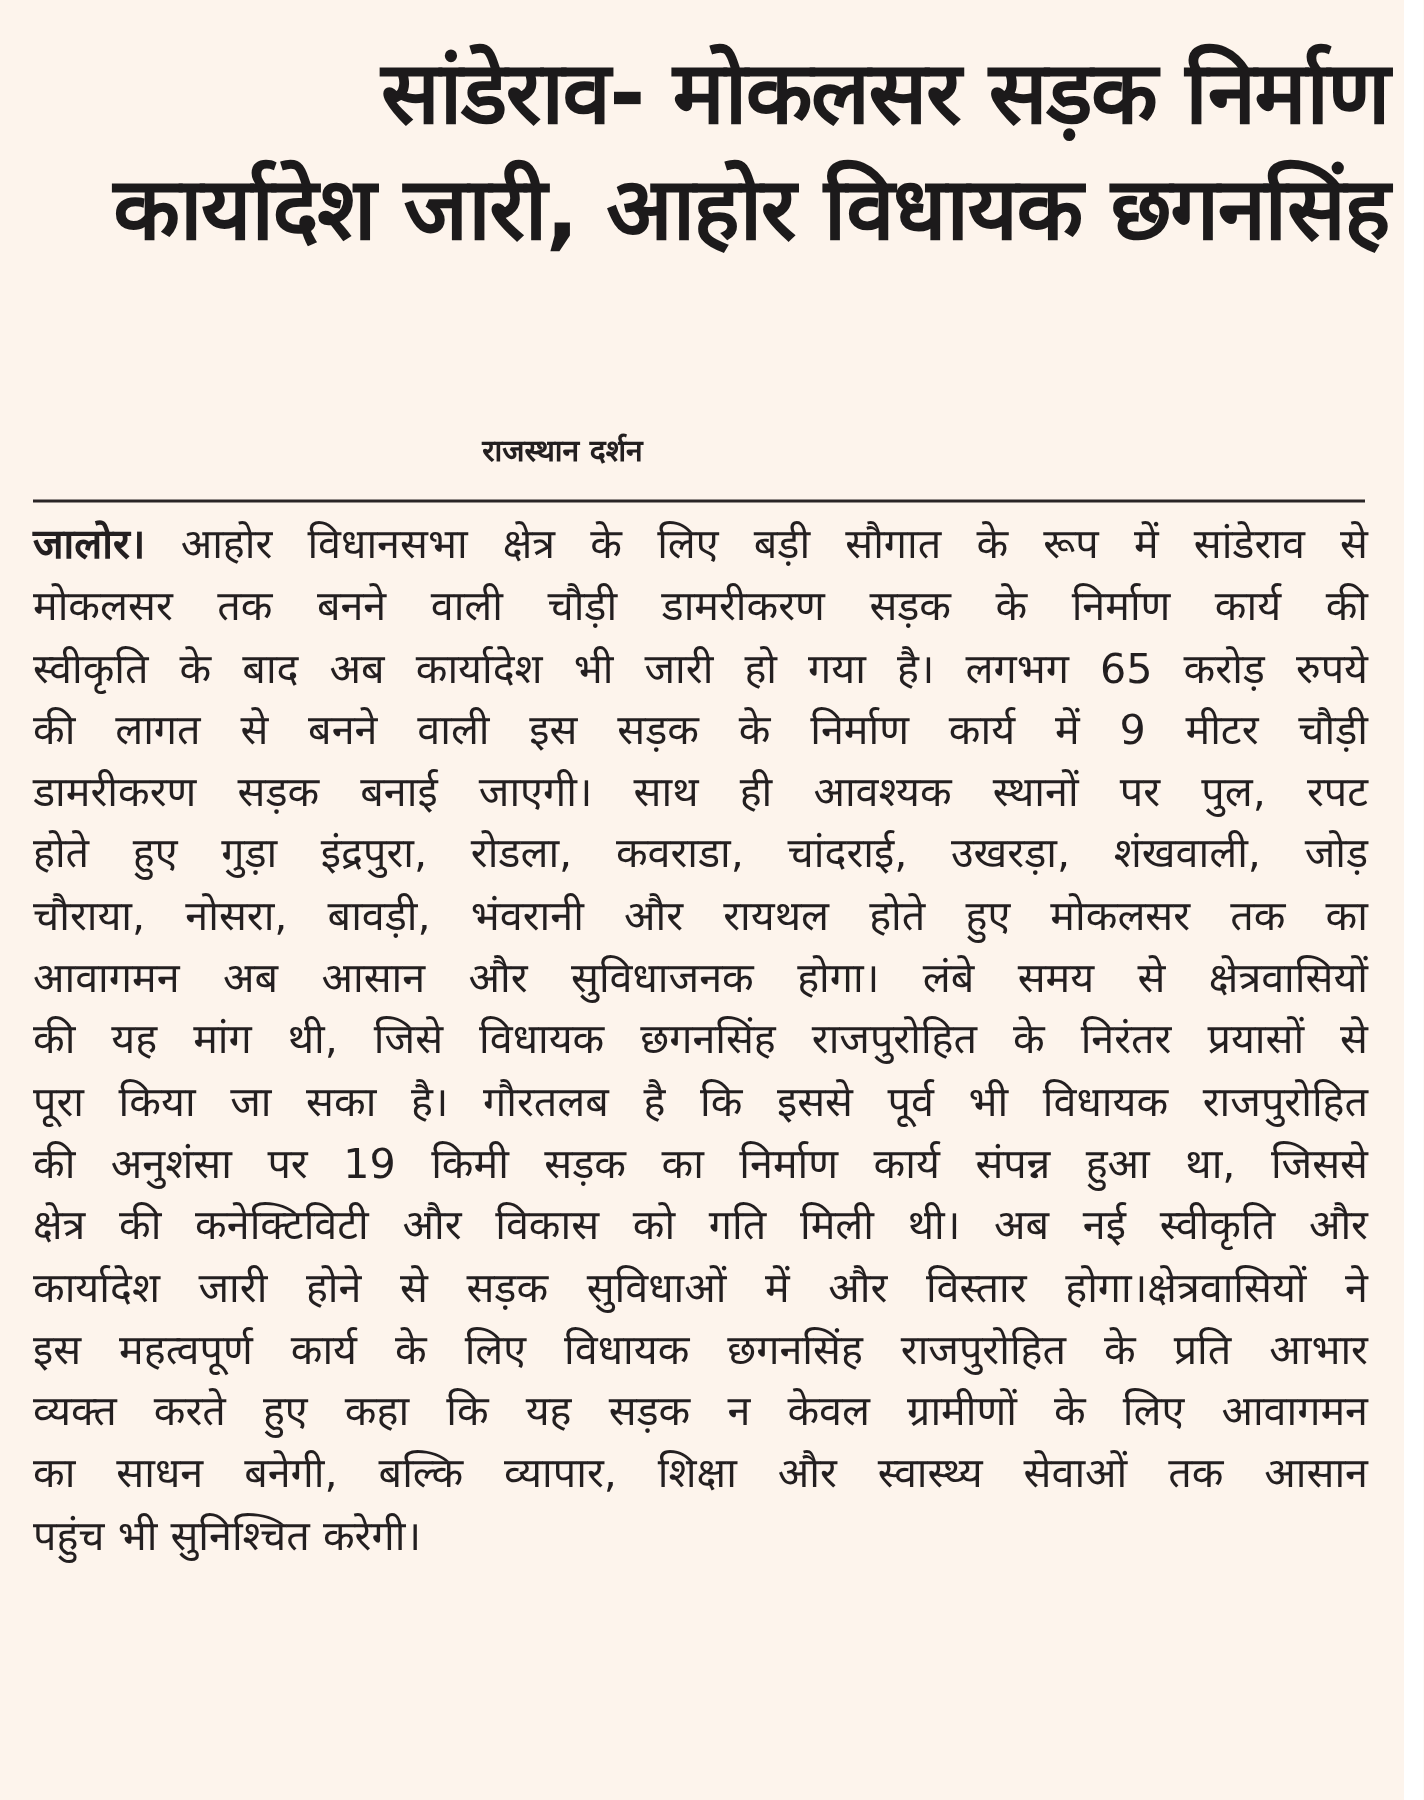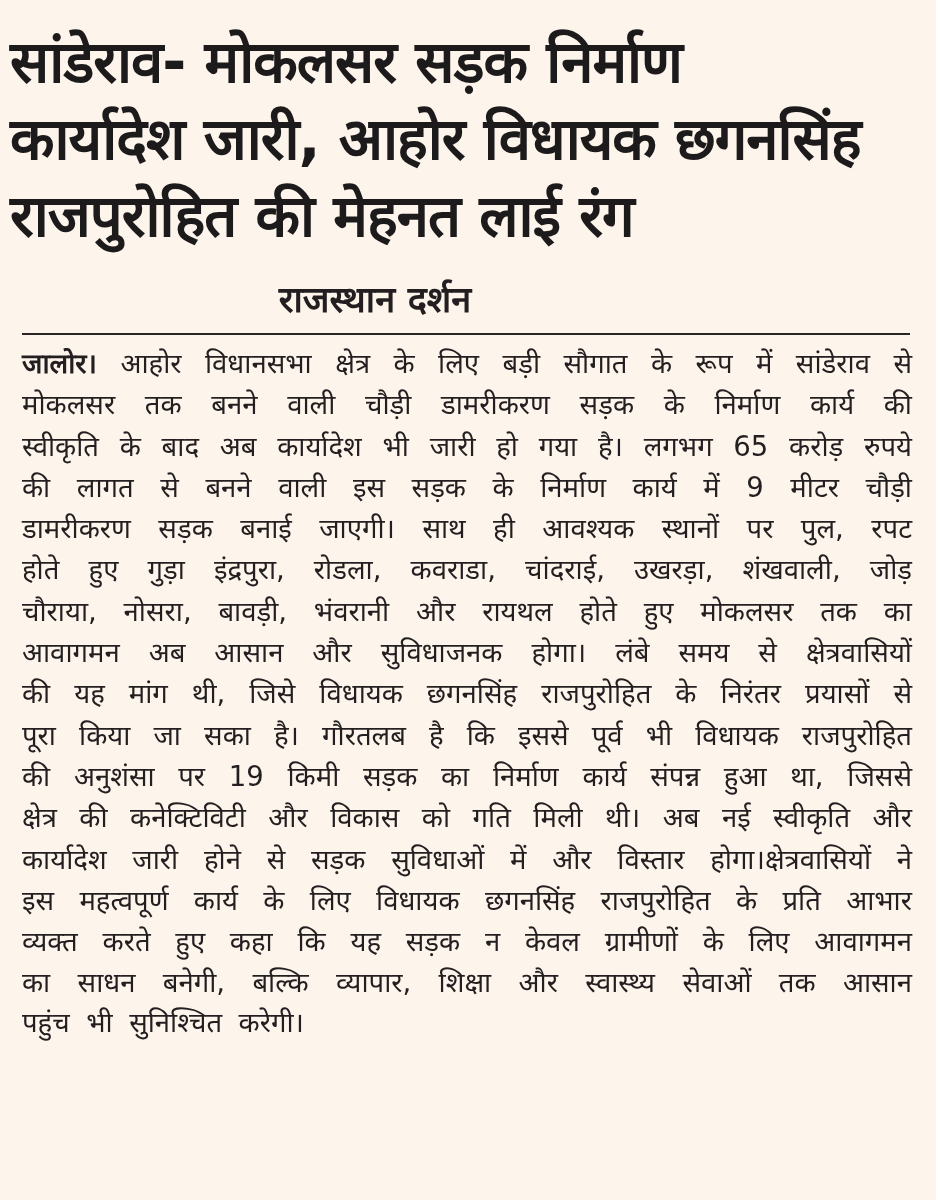--- a/index.html
+++ b/index.html
@@ -20,42 +20,42 @@
       width: 936px;
       height: 1200px;
       background: #fdf4ec;
       color: #231f20;
     }
     .headline {
       position: absolute;
       left: 10px;
       top: 24px;
       width: 916px;
-      text-align: left;
+      text-align: right;
       font-family: "DejaVu Sans", sans-serif;
       font-weight: bold;
       font-size: 58px;
       line-height: 77px;
       letter-spacing: -1px;
       color: #1c1a1b;
       margin: 0;
     }
     .headline .hl-line {
       display: block;
       white-space: nowrap;
     }
     .byline {
       position: absolute;
       left: 0;
       top: 280px;
       width: 750px;
       text-align: center;
       font-family: "DejaVu Sans", sans-serif;
       font-weight: bold;
-      font-size: 36px;
+      font-size: 20px;
       line-height: 40px;
       color: #231f20;
     }
     .rule {
       position: absolute;
       left: 22px;
       top: 333px;
       width: 888px;
       height: 2px;
       background: #2a2526;
@@ -73,35 +73,33 @@
     .body-text .line {
       display: block;
       white-space: nowrap;
       text-align: justify;
       text-align-last: justify;
       height: 41.3px;
     }
     .body-text .line.last {
       text-align: right;
       text-align-last: left;
-      font-family: Liberation Mono, monospace;
     }
     .dateline {
       font-weight: bold;
     }
   </style>
 </head>
 <body>
 
 <div class="page">
 
   <h1 class="headline">
     <span class="hl-line">सांडेराव- मोकलसर सड़क निर्माण</span>
     <span class="hl-line">कार्यादेश जारी, आहोर विधायक छगनसिंह</span>
-    <span class="hl-line">राजपुरोहित की मेहनत लाई रंग</span>
   </h1>
 
   <div class="byline">राजस्थान दर्शन</div>
 
   <div class="rule"></div>
 
   <div class="body-text">
     <span class="line"><span class="dateline">जालोर।</span><span> आहोर विधानसभा क्षेत्र के लिए बड़ी सौगात के रूप में सांडेराव से</span></span>
     <span class="line">मोकलसर तक बनने वाली चौड़ी डामरीकरण सड़क के निर्माण कार्य की</span>
     <span class="line">स्वीकृति के बाद अब कार्यादेश भी जारी हो गया है। लगभग 65 करोड़ रुपये</span>

